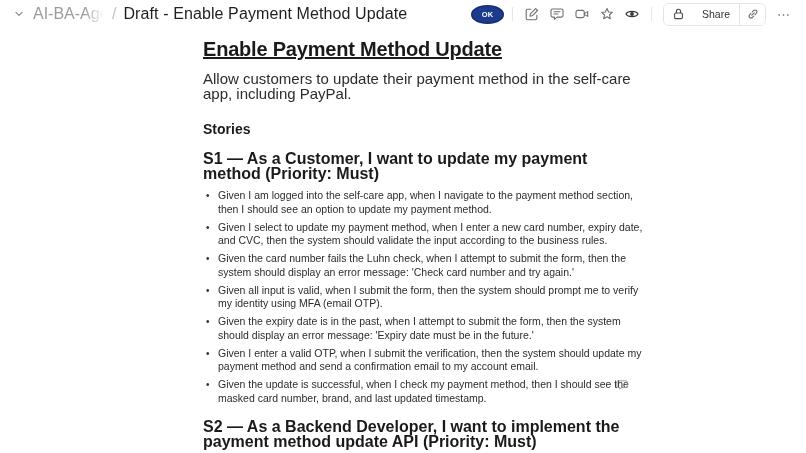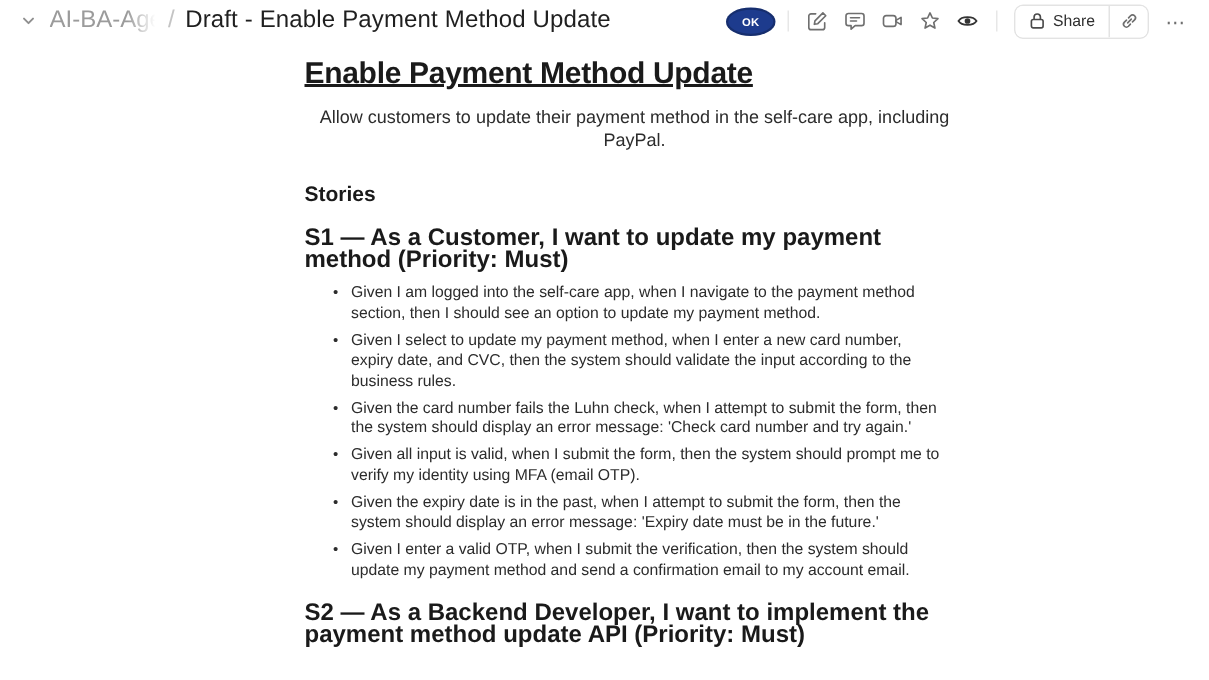--- a/index.html
+++ b/index.html
@@ -19,33 +19,33 @@
   .bc-cur { color:#1f1f1f; font-weight:400; letter-spacing:.1px; cursor:pointer; }
   .tb-right { display:flex; align-items:center; gap:3px; }
   .avatar { width:33px; height:19px; border-radius:50%; background:#1d3b8d; color:#fff;
     font-size:7.5px; font-weight:700; display:flex; align-items:center; justify-content:center;
     box-shadow:inset 0 0 0 1.5px rgba(0,0,0,.22); cursor:pointer; letter-spacing:.2px; }
   .tb-div { width:1px; height:14px; background:#e7e7e7; margin:0 5px; }
   .icon-btn { width:22px; height:22px; display:flex; align-items:center; justify-content:center;
     background:none; border:none; padding:0; color:#6f6f6f; cursor:pointer; border-radius:4px; }
   .icon-btn.dark { color:#343434; }
   .share-group { display:flex; align-items:stretch; height:23px; border:1px solid #e3e3e3; border-radius:6px; overflow:hidden; margin:0 3px; }
-  .share-btn { display:flex; align-items:center; gap:5px; padding:0 9px; font-size:10.5px; font-weight:400;
+  .share-btn { display:flex; align-items:center; gap:18px; padding:0 9px; font-size:10.5px; font-weight:400;
     color:#2f2f2f; background:#fff; border:none; cursor:pointer; font-family:inherit; }
   .link-btn { width:26px; display:flex; align-items:center; justify-content:center; background:#fff;
     border:none; border-left:1px solid #e3e3e3; color:#6f6f6f; cursor:pointer; }
   .more-btn { background:none; border:none; color:#6f6f6f; font-size:13px; letter-spacing:1px;
     padding:0 5px; cursor:pointer; line-height:1; }
   
   .content { width:440px; margin:10px 0 0 203px; }
   .doc-title { font-size:20px; font-weight:700; letter-spacing:-.2px; color:#1a1a1a; margin:0 0 10px; cursor:text;text-decoration:underline; }
-  .intro { font-size:12px; line-height:15px; color:#2c2c2c; margin:0 0 20px; cursor:text;text-align:center; }
+  .intro { font-size:15px; line-height:15px; color:#2c2c2c; margin:0 0 20px; cursor:text; }
   .h-stories { font-size:14px; font-weight:700; color:#1a1a1a; margin:0 0 14px; cursor:text; }
   .h-story { font-size:16px; font-weight:700; line-height:15px; color:#1a1a1a; margin:0 0 8px; cursor:text; }
-  .ac-list { list-style:none; margin:0 16px 14px; padding:0; }
+  .ac-list { list-style:none; margin:0 0 14px; padding:0; }
   .ac-list li { position:relative; padding-left:15px; font-size:10.5px; line-height:13.5px;
     color:#2c2c2c; margin-bottom:4.5px; cursor:text; }
   .ac-list li::before { content:"•"; position:absolute; left:3px; top:0; font-size:10px; color:#2c2c2c; }
   .comment-flag { position:absolute; right:14px; top:0; color:#9a9a9a; cursor:pointer; background:none; border:none; padding:1px; }
   svg { display:block; }
 </style>
 </head>
 <body>
 
 <div class="topbar">
@@ -136,16 +136,26 @@
   <h2 class="h-stories">Stories</h2>
 
   <h3 class="h-story">S1 — As a Customer, I want to update my payment method (Priority: Must)</h3>
   <ul class="ac-list">
     <li><span class="li-text">Given I am logged into the self-care app, when I navigate to the payment method section, then I should see an option to update my payment method.</span></li>
     <li><span class="li-text">Given I select to update my payment method, when I enter a new card number, expiry date, and CVC, then the system should validate the input according to the business rules.</span></li>
     <li><span class="li-text">Given the card number fails the Luhn check, when I attempt to submit the form, then the system should display an error message: 'Check card number and try again.'</span></li>
     <li><span class="li-text">Given all input is valid, when I submit the form, then the system should prompt me to verify my identity using MFA (email OTP).</span></li>
     <li><span class="li-text">Given the expiry date is in the past, when I attempt to submit the form, then the system should display an error message: 'Expiry date must be in the future.'</span></li>
     <li><span class="li-text">Given I enter a valid OTP, when I submit the verification, then the system should update my payment method and send a confirmation email to my account email.</span></li>
+    <li>
+      <span class="li-text">Given the update is successful, when I check my payment method, then I should see the masked card number, brand, and last updated timestamp.</span>
+      <button class="comment-flag">
+        <span>
+          <svg width="12" height="12" viewBox="0 0 12 12">
+              <path d="M2.2 1.8h7.6a1.3 1.3 0 0 1 1.3 1.3v4a1.3 1.3 0 0 1-1.3 1.3H5.9L3.7 10.2V8.4H2.2A1.3 1.3 0 0 1 .9 7.1v-4a1.3 1.3 0 0 1 1.3-1.3z" fill="none" stroke="currentColor" stroke-width="1"></path>
+            </svg>
+        </span>
+      </button>
+    </li>
   </ul>
 
   <h3 class="h-story">S2 — As a Backend Developer, I want to implement the payment method update API (Priority: Must)</h3>
 </div>
 
 </body></html>

